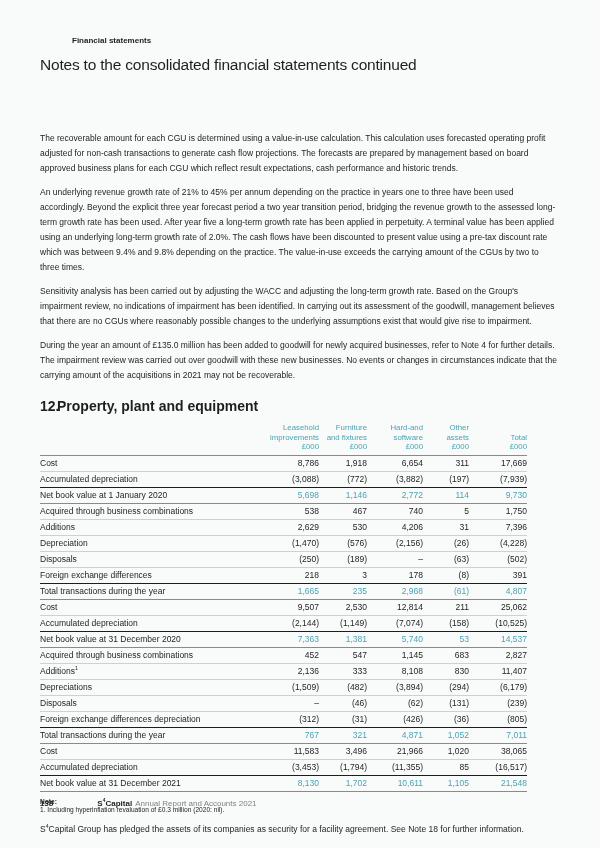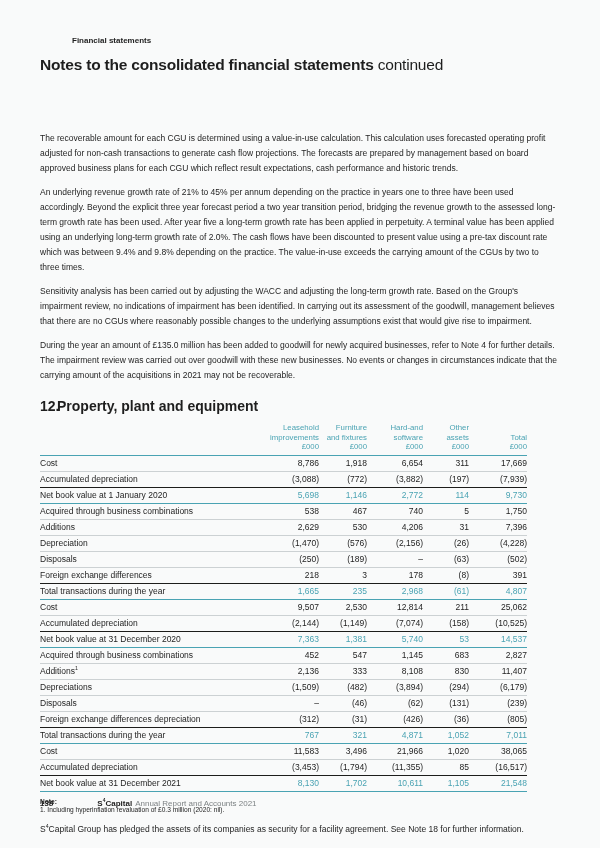--- a/index.html
+++ b/index.html
@@ -13,21 +13,21 @@
     overflow: hidden;
   }
   .page { padding: 36px 40px 0 40px; position: relative; height: 100%; }
 
   .eyebrow { font-size: 8px; font-weight: bold; margin: 0 0 11px 0; padding-left: 32px; }
 
   .doc-title {
     font-size: 15.5px; line-height: 18px; font-weight: 400;
     letter-spacing: -0.2px; margin: 0 0 57px 0;
   }
-  .doc-title .title-bold { font-weight: 700; }
+  .doc-title .title-bold { font-weight: 400; }
 
   p.body-para { font-size: 8.5px; line-height: 15px; margin: 0 0 9px 0; max-width: 520px; }
 
   .section-heading { font-size: 14px; font-weight: 700; margin: 15px 0 9px 0; }
   .section-heading .section-number { display: inline-block; width: 17px; }
 
   table.ppe-table { border-collapse: collapse; width: 487px; font-size: 8.5px; table-layout: fixed; }
   .ppe-table th {
     font-weight: 400; color: #4aa3b3; text-align: right; vertical-align: bottom;
     font-size: 7.8px; line-height: 9.5px; white-space: pre-line;

